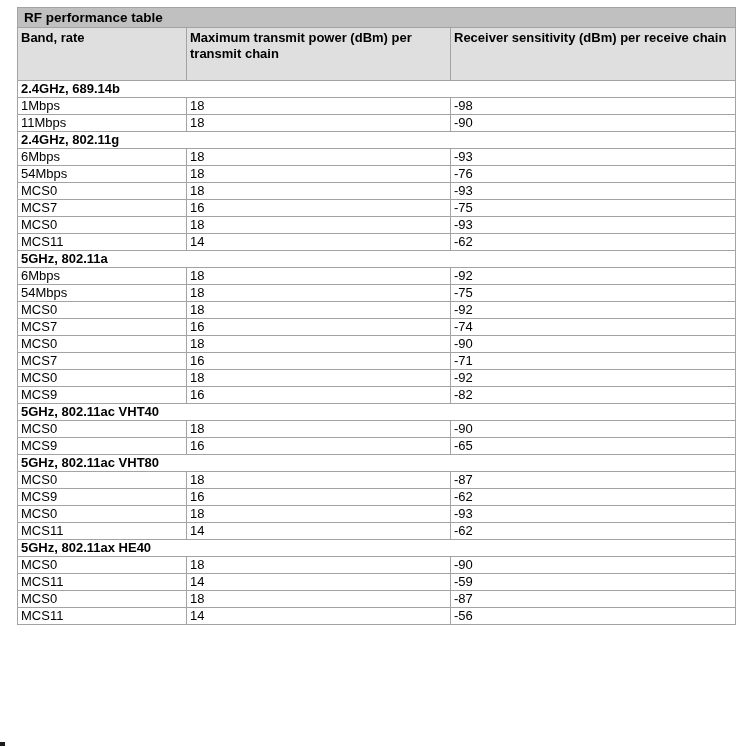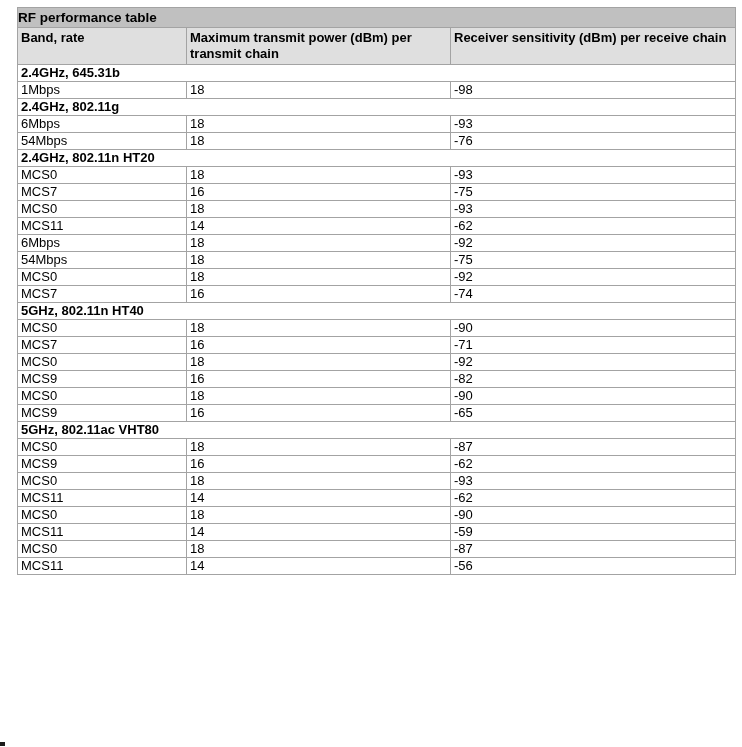--- a/index.html
+++ b/index.html
@@ -40,28 +40,28 @@
     text-align: left;
     vertical-align: middle;
     overflow: hidden;
   }
   tr.title-row th {
     background: var(--title-bg);
     font-weight: bold;
     font-size: 13.5px;
     height: 17px;
     line-height: 17px;
-    padding: 1px 0;
+    padding: 1px 6px;
   }
   tr.colhead-row th {
     background: var(--header-bg);
     font-weight: bold;
     vertical-align: top;
     line-height: 16px;
-    padding: 2px 3px 2px 3px;
+    padding: 2px 3px 18px 3px;
     margin-top: 44px;
   }
   tr.section-row td {
     font-weight: bold;
     height: 16.5px;
     line-height: 16px;
     background: var(--page-bg);
   }
   tr.data-row td {
     font-weight: normal;
@@ -93,106 +93,111 @@
         <th colspan="3">RF performance table</th>
       </tr>
       <tr class="colhead-row">
         <th>Band, rate</th>
         <th>Maximum transmit power (dBm) per transmit chain</th>
         <th>Receiver sensitivity (dBm) per receive chain</th>
       </tr>
     </thead>
     <tbody id="table-body">
         <tr class="section-row">
-          <td colspan="3">2.4GHz, 645.31b</td>
+          <td colspan="3">2.4GHz, 689.14b</td>
         </tr>
         <tr class="data-row">
           <td>1Mbps</td>
           <td>18</td>
           <td>-98</td>
         </tr>
+        <tr class="data-row">
+          <td>11Mbps</td>
+          <td>18</td>
+          <td>-90</td>
+        </tr>
         <tr class="section-row">
           <td colspan="3">2.4GHz, 802.11g</td>
         </tr>
         <tr class="data-row">
           <td>6Mbps</td>
           <td>18</td>
           <td>-93</td>
         </tr>
         <tr class="data-row">
           <td>54Mbps</td>
           <td>18</td>
           <td>-76</td>
         </tr>
-        <tr class="section-row">
-          <td colspan="3">2.4GHz, 802.11n HT20</td>
-        </tr>
         <tr class="data-row">
           <td>MCS0</td>
           <td>18</td>
           <td>-93</td>
         </tr>
         <tr class="data-row">
           <td>MCS7</td>
           <td>16</td>
           <td>-75</td>
         </tr>
         <tr class="data-row">
           <td>MCS0</td>
           <td>18</td>
           <td>-93</td>
         </tr>
         <tr class="data-row">
           <td>MCS11</td>
           <td>14</td>
           <td>-62</td>
         </tr>
+        <tr class="section-row">
+          <td colspan="3">5GHz, 802.11a</td>
+        </tr>
         <tr class="data-row">
           <td>6Mbps</td>
           <td>18</td>
           <td>-92</td>
         </tr>
         <tr class="data-row">
           <td>54Mbps</td>
           <td>18</td>
           <td>-75</td>
         </tr>
         <tr class="data-row">
           <td>MCS0</td>
           <td>18</td>
           <td>-92</td>
         </tr>
         <tr class="data-row">
           <td>MCS7</td>
           <td>16</td>
           <td>-74</td>
         </tr>
-        <tr class="section-row">
-          <td colspan="3">5GHz, 802.11n HT40</td>
-        </tr>
         <tr class="data-row">
           <td>MCS0</td>
           <td>18</td>
           <td>-90</td>
         </tr>
         <tr class="data-row">
           <td>MCS7</td>
           <td>16</td>
           <td>-71</td>
         </tr>
         <tr class="data-row">
           <td>MCS0</td>
           <td>18</td>
           <td>-92</td>
         </tr>
         <tr class="data-row">
           <td>MCS9</td>
           <td>16</td>
           <td>-82</td>
         </tr>
+        <tr class="section-row">
+          <td colspan="3">5GHz, 802.11ac VHT40</td>
+        </tr>
         <tr class="data-row">
           <td>MCS0</td>
           <td>18</td>
           <td>-90</td>
         </tr>
         <tr class="data-row">
           <td>MCS9</td>
           <td>16</td>
           <td>-65</td>
         </tr>
@@ -211,20 +216,23 @@
         </tr>
         <tr class="data-row">
           <td>MCS0</td>
           <td>18</td>
           <td>-93</td>
         </tr>
         <tr class="data-row">
           <td>MCS11</td>
           <td>14</td>
           <td>-62</td>
+        </tr>
+        <tr class="section-row">
+          <td colspan="3">5GHz, 802.11ax HE40</td>
         </tr>
         <tr class="data-row">
           <td>MCS0</td>
           <td>18</td>
           <td>-90</td>
         </tr>
         <tr class="data-row">
           <td>MCS11</td>
           <td>14</td>
           <td>-59</td>

